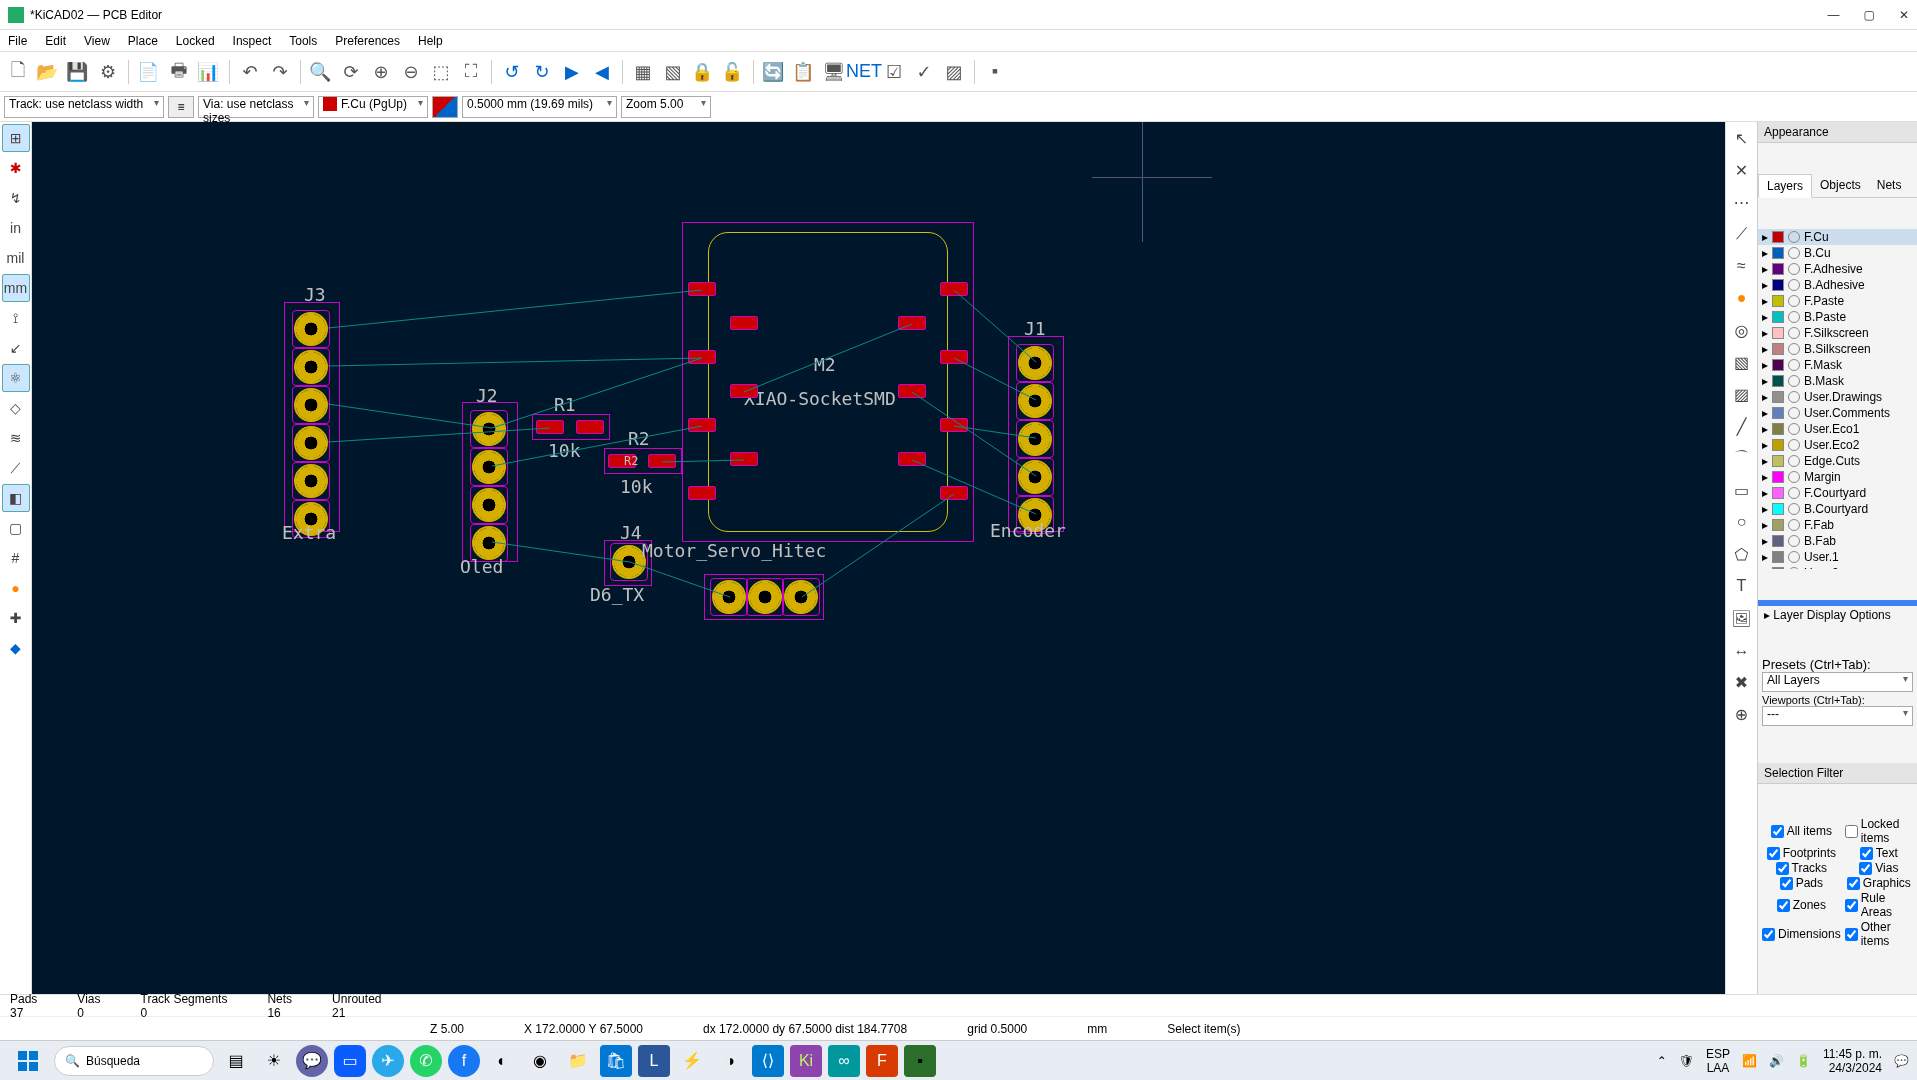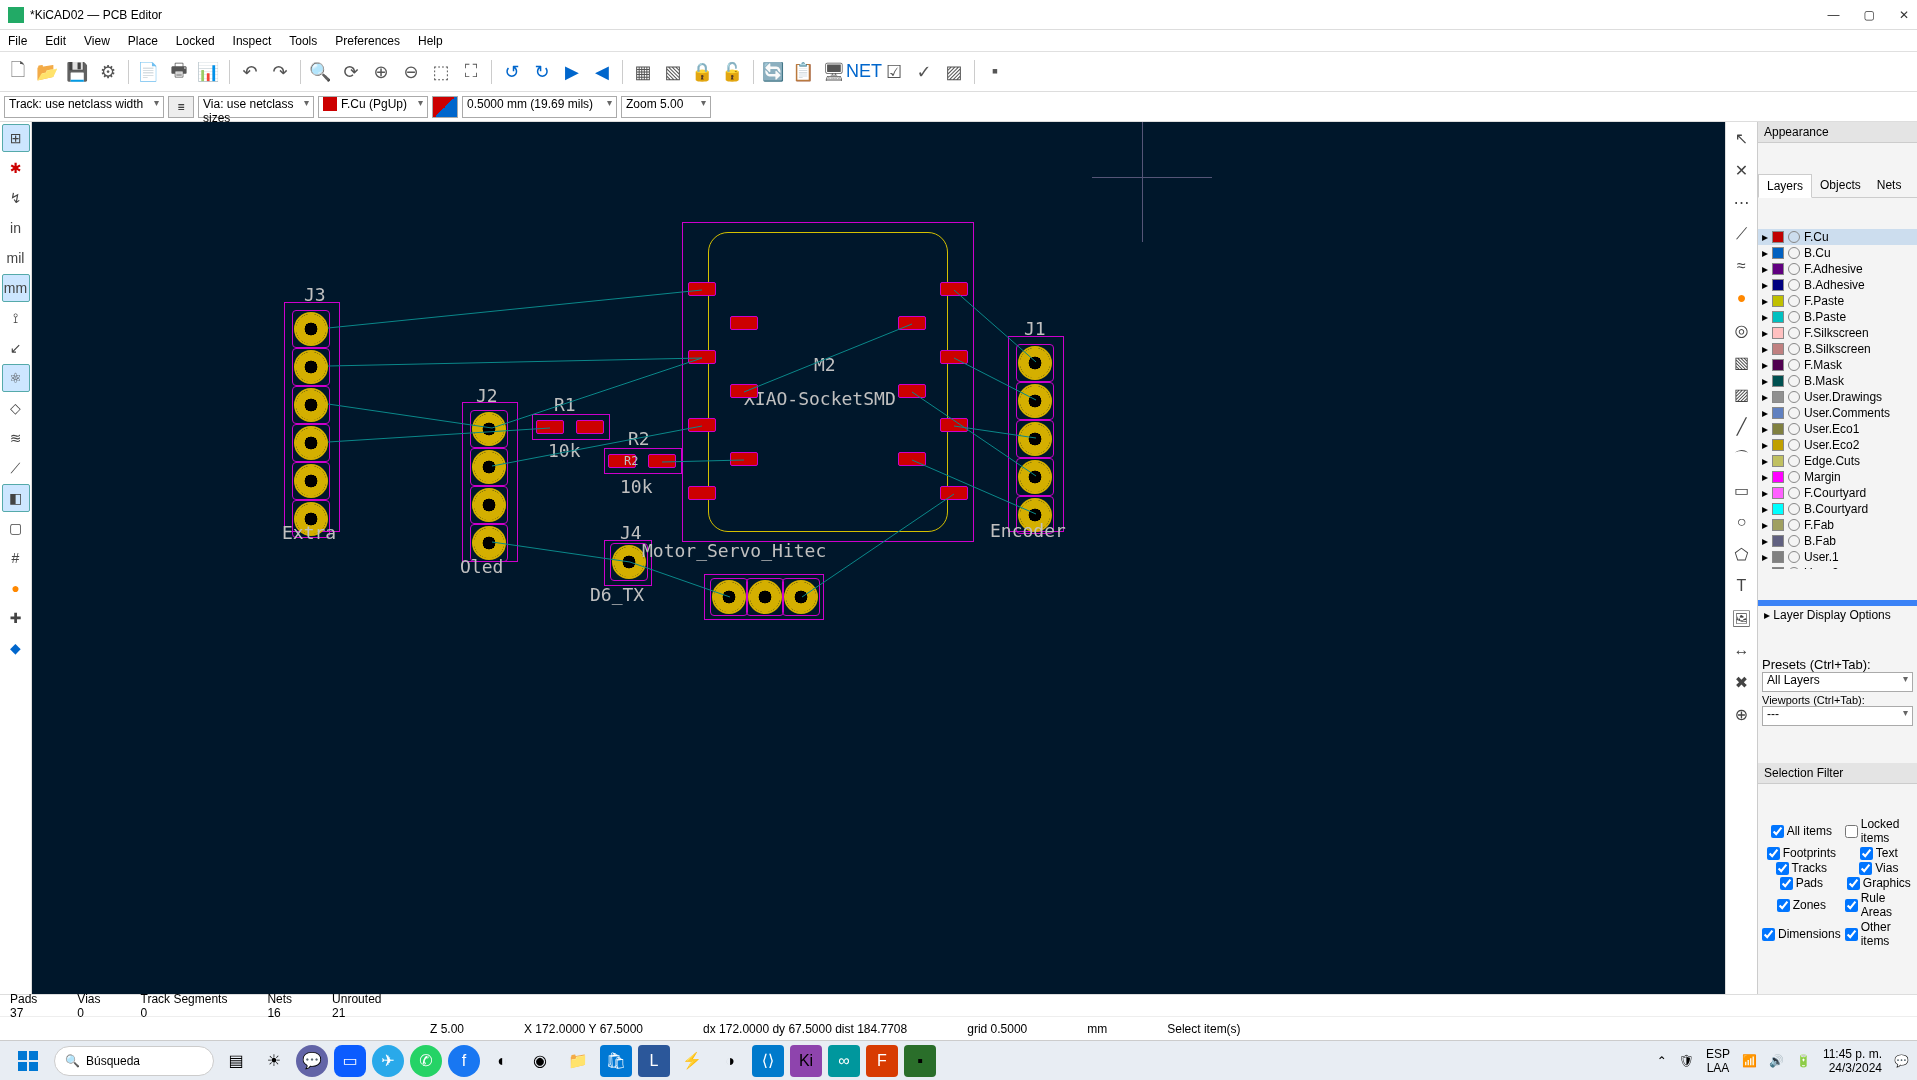--- a/index.html
+++ b/index.html
@@ -499,21 +499,21 @@
   <div class="ticon" style="background:#25d366;color:#fff;border-radius:50%">✆</div>
   <div class="ticon" style="background:#1877f2;color:#fff;border-radius:50%">f</div>
   <div class="ticon">◐</div>
   <div class="ticon">◉</div>
   <div class="ticon">📁</div>
   <div class="ticon" style="background:#0078d4;color:#fff">🛍</div>
   <div class="ticon" style="background:#2b579a;color:#fff">L</div>
   <div class="ticon">⚡</div>
   <div class="ticon">◑</div>
   <div class="ticon" style="background:#007acc;color:#fff">⟨⟩</div>
-  <div class="ticon" style="background:#8e44ad;color:#000000">Ki</div>
+  <div class="ticon" style="background:#8e44ad;color:#bef264">Ki</div>
   <div class="ticon" style="background:#00979d;color:#fff">∞</div>
   <div class="ticon" style="background:#d83b01;color:#fff">F</div>
   <div class="ticon" style="background:#2a6e2a">▪</div>
   <div class="tray">
     <span>⌃</span>
     <span>🛡</span>
     <div style="text-align:center">
       <div>ESP</div>
       <div>LAA</div>
     </div>

